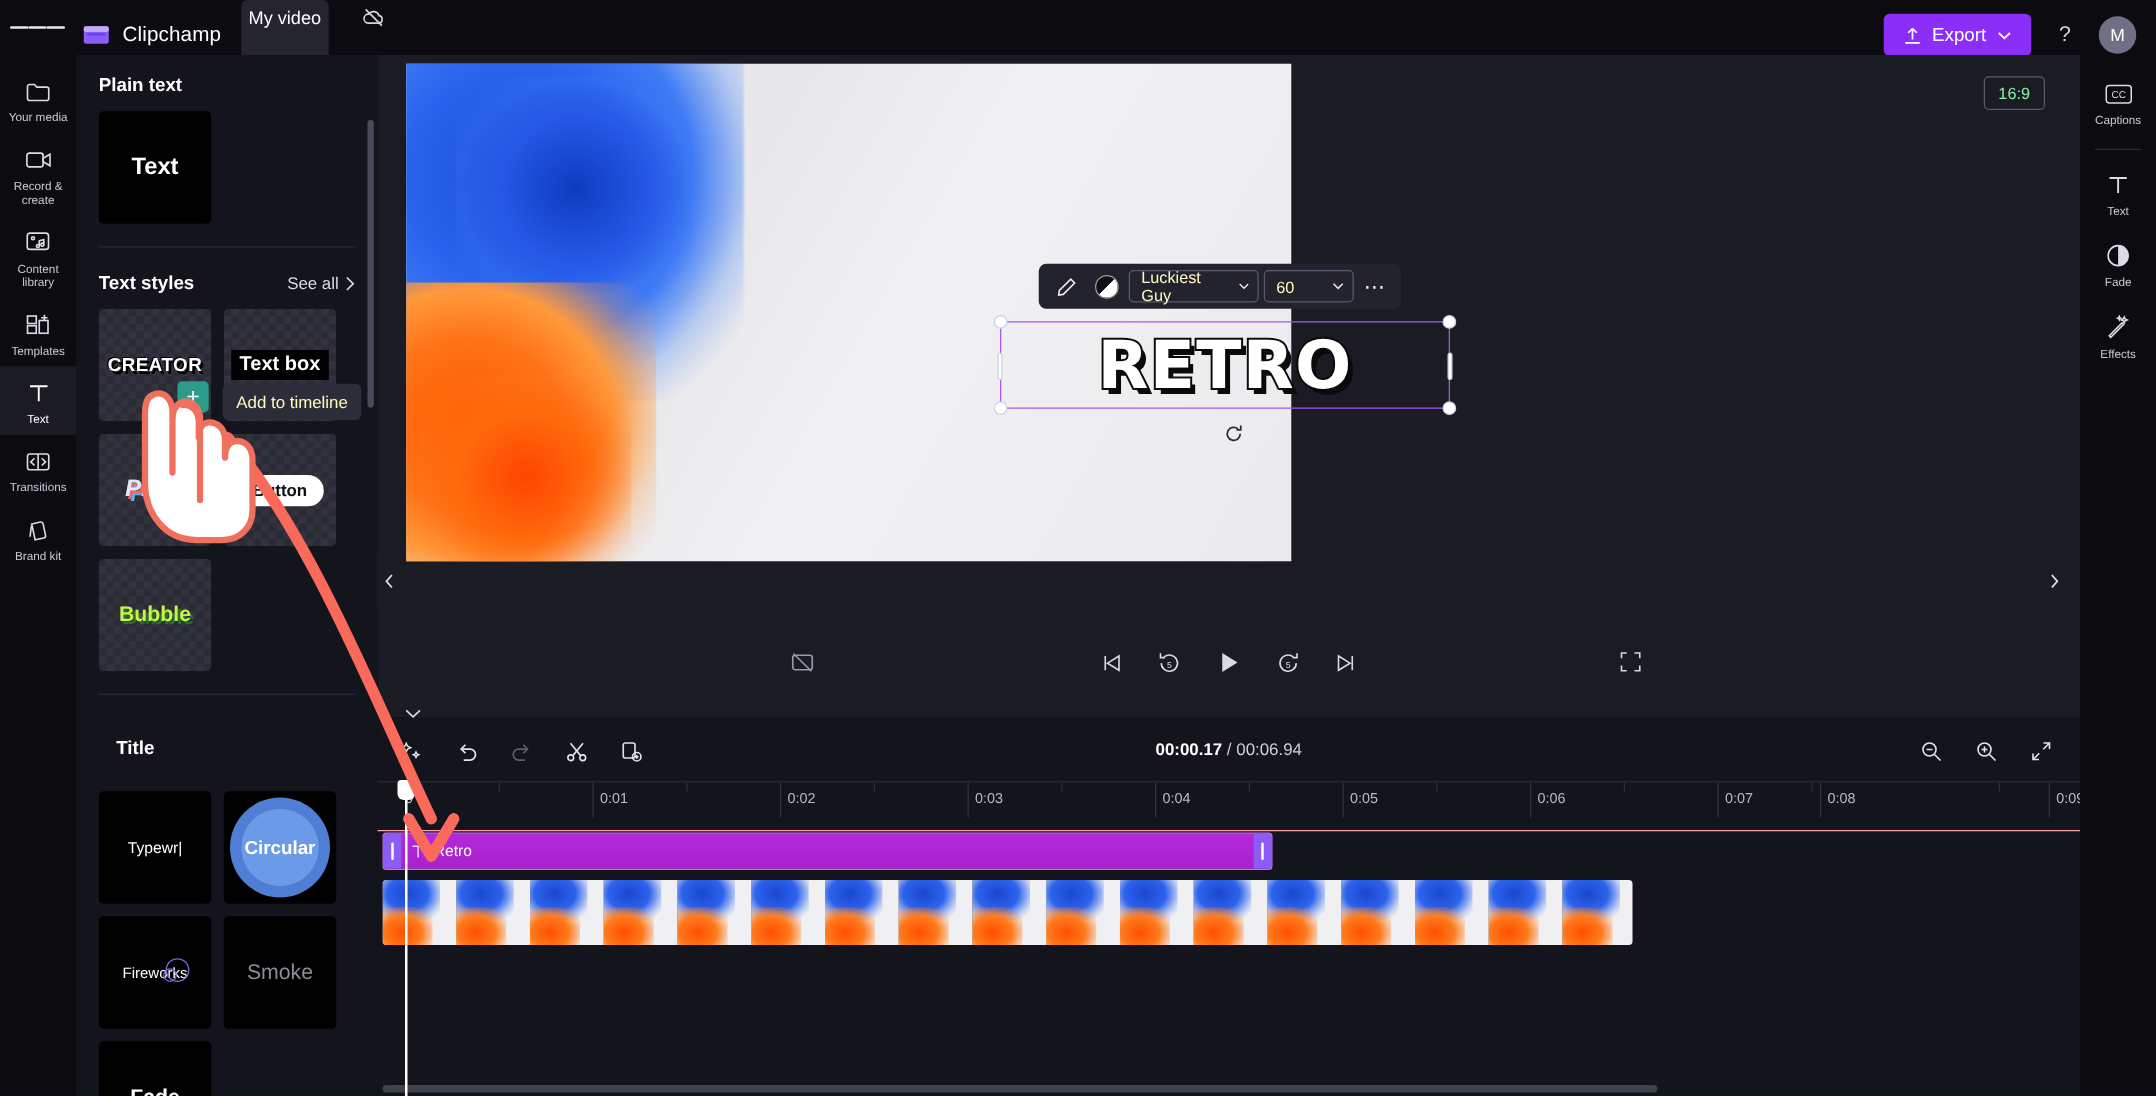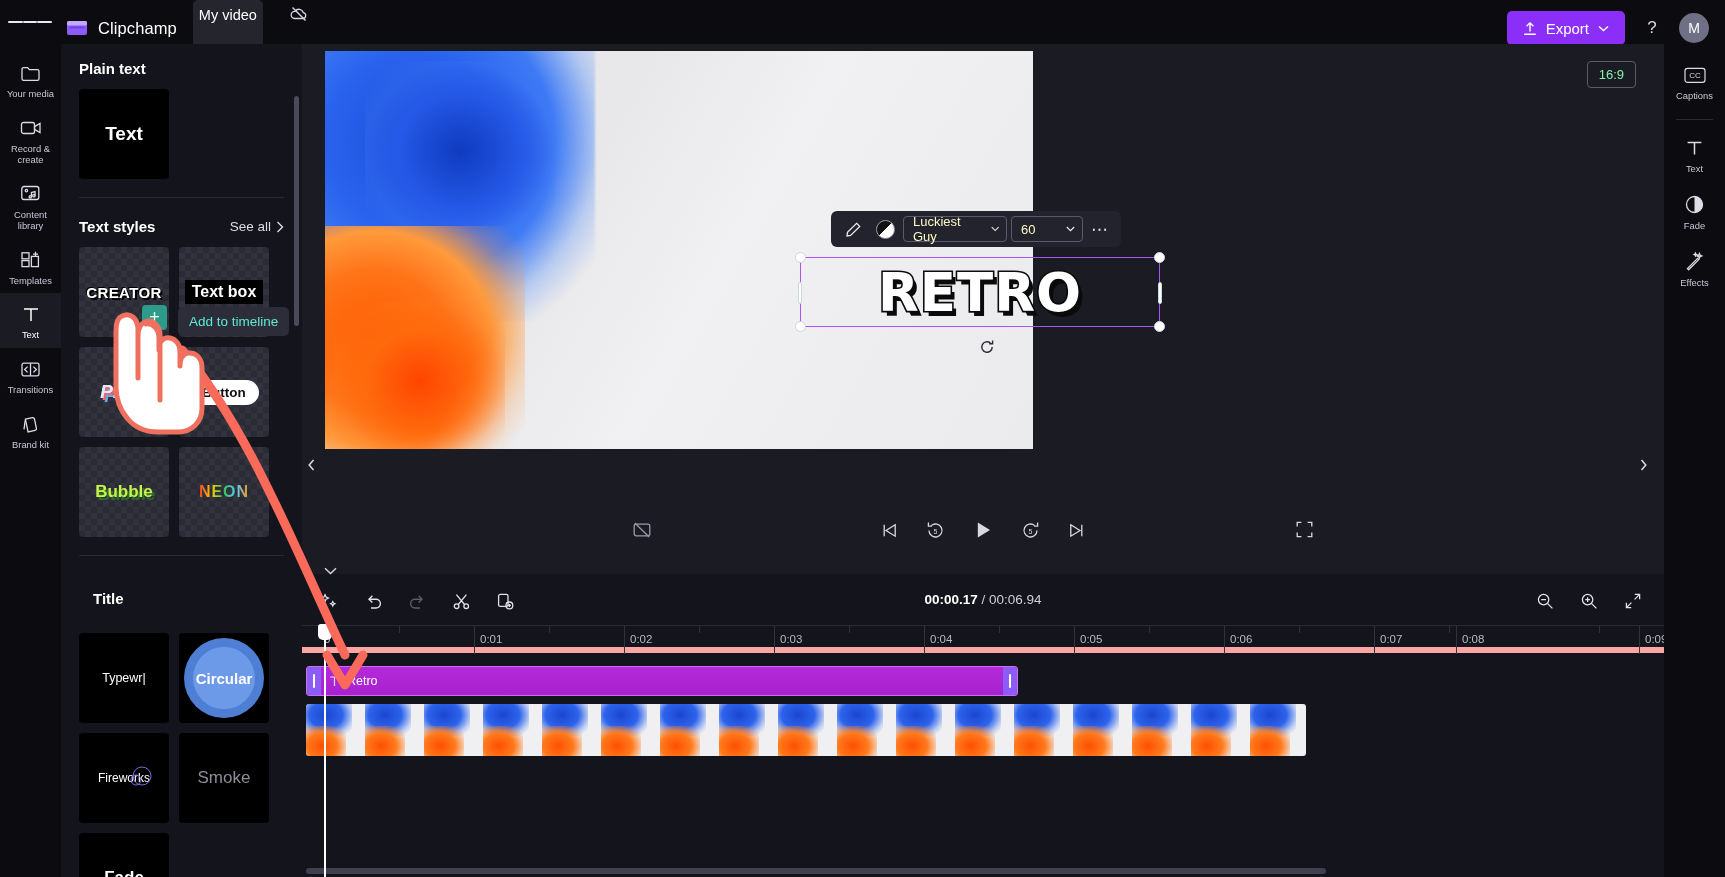--- a/index.html
+++ b/index.html
@@ -213,22 +213,22 @@
               display:flex; align-items:center; justify-content:center; cursor:pointer; }
   .tl-tools { position:absolute; left:14px; top:14px; display:flex; align-items:center; gap:18px; }
   .tl-tool { width:26px; height:26px; display:flex; align-items:center; justify-content:center; cursor:pointer;}
   .tl-time {
     position:absolute; left:50%; top:18px; transform:translateX(-50%);
     font-size:13.5px; color:#cfcfdb; font-family:"Liberation Sans", sans-serif;
   }
   .tl-time b { color:#fff; font-weight:bold; }
   .tl-zoom { position:absolute; right:18px; top:14px; display:flex; align-items:center; gap:18px; }
 
-  .ruler { position:absolute; left:0; top:51px; width:1362px; height:28px;
-           border-top:1px solid #2a2a36; border-bottom:6px solid #fca5a5; }
+  .ruler { position:absolute; left:0; top:51px; width:1362px; height:40px;
+           border-top:1px solid #2a2a36; border-bottom:1px solid #fca5a5; }
   .tick { position:absolute; top:0; height:28px; border-left:1px solid #33333f; }
   .tick.minor { height:7px; top:0; border-left:1px solid #2f2f3b; }
   .tick-lbl { position:absolute; top:7px; font-size:11.5px; color:#b9b9c8; padding-left:5px; }
 
   .track-area { position:absolute; left:0; top:79px; width:1362px; height:224px; }
   .clip-text {
     position:absolute; left:4px; top:13px; width:712px; height:30px;
     background: linear-gradient(180deg,#b429d8,#a822cf);
     border:1.6px solid #d06aee; border-radius:3px;
     display:flex; align-items:center; cursor:pointer; overflow:hidden;
@@ -255,21 +255,21 @@
 
   .playhead { position:absolute; left:22px; top:51px; width:2px; height:252px; background:#fff; z-index:20; }
   .playhead-knob { position:absolute; left:-6px; top:-1px; width:14px; height:16px;
                    background:#fff; border-radius:3px 3px 5px 5px; }
 
   .tl-hscroll { position:absolute; left:4px; bottom:3px; width:1020px; height:6px;
                 background:#40404e; border-radius:4px; cursor:pointer; }
 
   
   .tip {
-    position:absolute; left:178px; top:307px; background:#2d2d39; color:#5eead4;
+    position:absolute; left:178px; top:307px; background:#2d2d39; color:#fef9c3;
     font-size:13.5px; padding:7px 11px; border-radius:5px; z-index:40; white-space:nowrap;
   }
   .plus-badge {
     position:absolute; left:142px; top:305px; width:25px; height:25px;
     background:#2d9b8a; border-radius:4px; display:flex; align-items:center;
     justify-content:center; color:#fff; font-size:18px; z-index:39;
   }
   .anno { position:absolute; left:0; top:0; width:1725px; height:877px; pointer-events:none; z-index:45; }
 </style>
 </head>
@@ -415,23 +415,20 @@
           <span class="t-textbox">Text box</span>
         </div>
         <div class="tile checker">
           <span class="t-pride">Pride</span>
         </div>
         <div class="tile checker">
           <span class="t-button">Button</span>
         </div>
         <div class="tile checker">
           <span class="t-bubble">Bubble</span>
-        </div>
-        <div class="tile checker">
-          <span class="t-neon">NEON</span>
         </div>
       </div>
 
       <div class="divider"></div>
       <div class="sec-head">
         <div class="sec-title" style="margin:14px">Title</div>
       </div>
 
       <div class="grid2">
         <div class="tile black">

